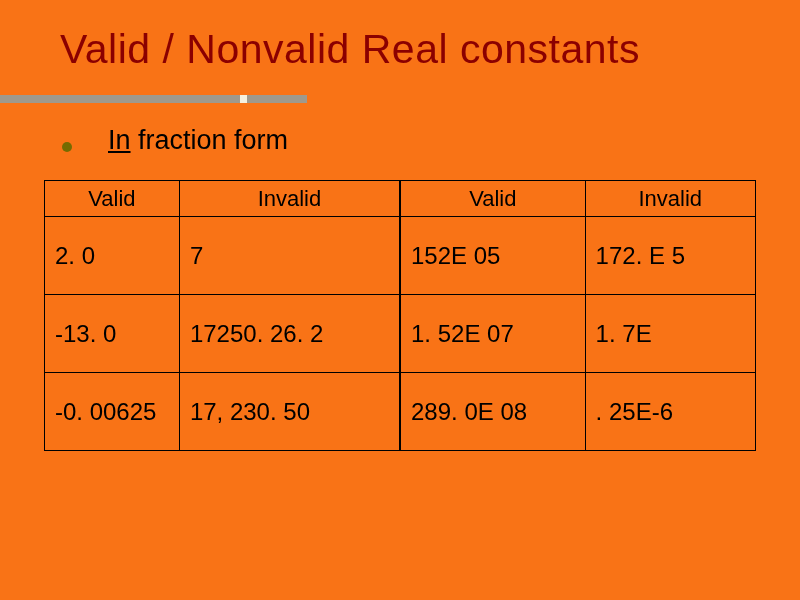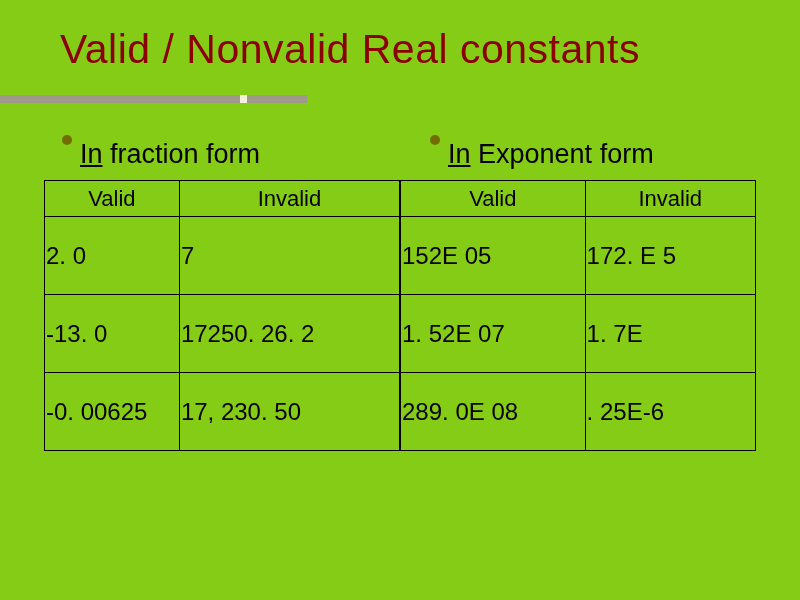--- a/index.html
+++ b/index.html
@@ -8,21 +8,21 @@
     width: 800px;
     height: 600px;
     background: #fff;
     font-family: Arial, Helvetica, sans-serif;
     overflow: hidden;
   }
   .slide {
     position: relative;
     width: 800px;
     height: 600px;
-    background: #84cc16;
+    background: #f97316;
     box-sizing: border-box;
   }
   .title {
     position: absolute;
     left: 60px;
     top: 26px;
     right: 30px;
     color: #8b0000;
     font-size: 41px;
     font-weight: 400;
@@ -47,23 +47,24 @@
   .accent-rest {
     position: absolute;
     top: 95px;
     left: 247px;
     height: 8px;
     width: 60px;
     background: #9f998c;
   }
   .bullet-row {
     position: absolute;
-    top: 139px;
+    top: 125px;
     display: flex;
-    align-items: flex-start;
+    align-items: flex-end;
+    gap: 28px;
   }
   .bullet-left { left: 62px; }
   .bullet-right { left: 430px; }
   .dot {
     display: inline-block;
     width: 10px;
     height: 10px;
     background: #756b00;
     border-radius: 50%;
     margin-right: 8px;
@@ -103,21 +104,21 @@
     box-sizing: border-box;
   }
   th {
     height: 36px;
     text-align: center;
     font-weight: 400;
     font-size: 22px;
     padding: 4px 0;
   }
   td {
-    padding-left: 1px;
+    padding-left: 10px;
     padding-right: 6px;
   }
   .t1 td:first-child, .t1 th:first-child { width: 38%; }
   .t1 td:last-child, .t1 th:last-child { width: 62%; }
   .t2 td:first-child, .t2 th:first-child { width: 52%; }
   .t2 td:last-child, .t2 th:last-child { width: 48%; }
 </style>
 </head>
 <body>
 
@@ -127,24 +128,20 @@
 
   <div class="accent-line"></div>
   <div class="accent-gap"></div>
   <div class="accent-rest"></div>
 
   <div class="bullet-row bullet-left">
     <span class="dot"></span>
     <span class="bullet-text"><span class="underlined">In</span><span> fraction form</span></span>
   </div>
 
-  <div class="bullet-row bullet-right">
-    <span class="dot"></span>
-    <span class="bullet-text"><span class="underlined">In</span><span> Exponent form</span></span>
-  </div>
 
   <div class="tables-wrap">
 
     <table class="t1">
       <tbody>
           <tr>
         <th>Valid</th>
         <th>Invalid</th>
       </tr>
       <tr>

